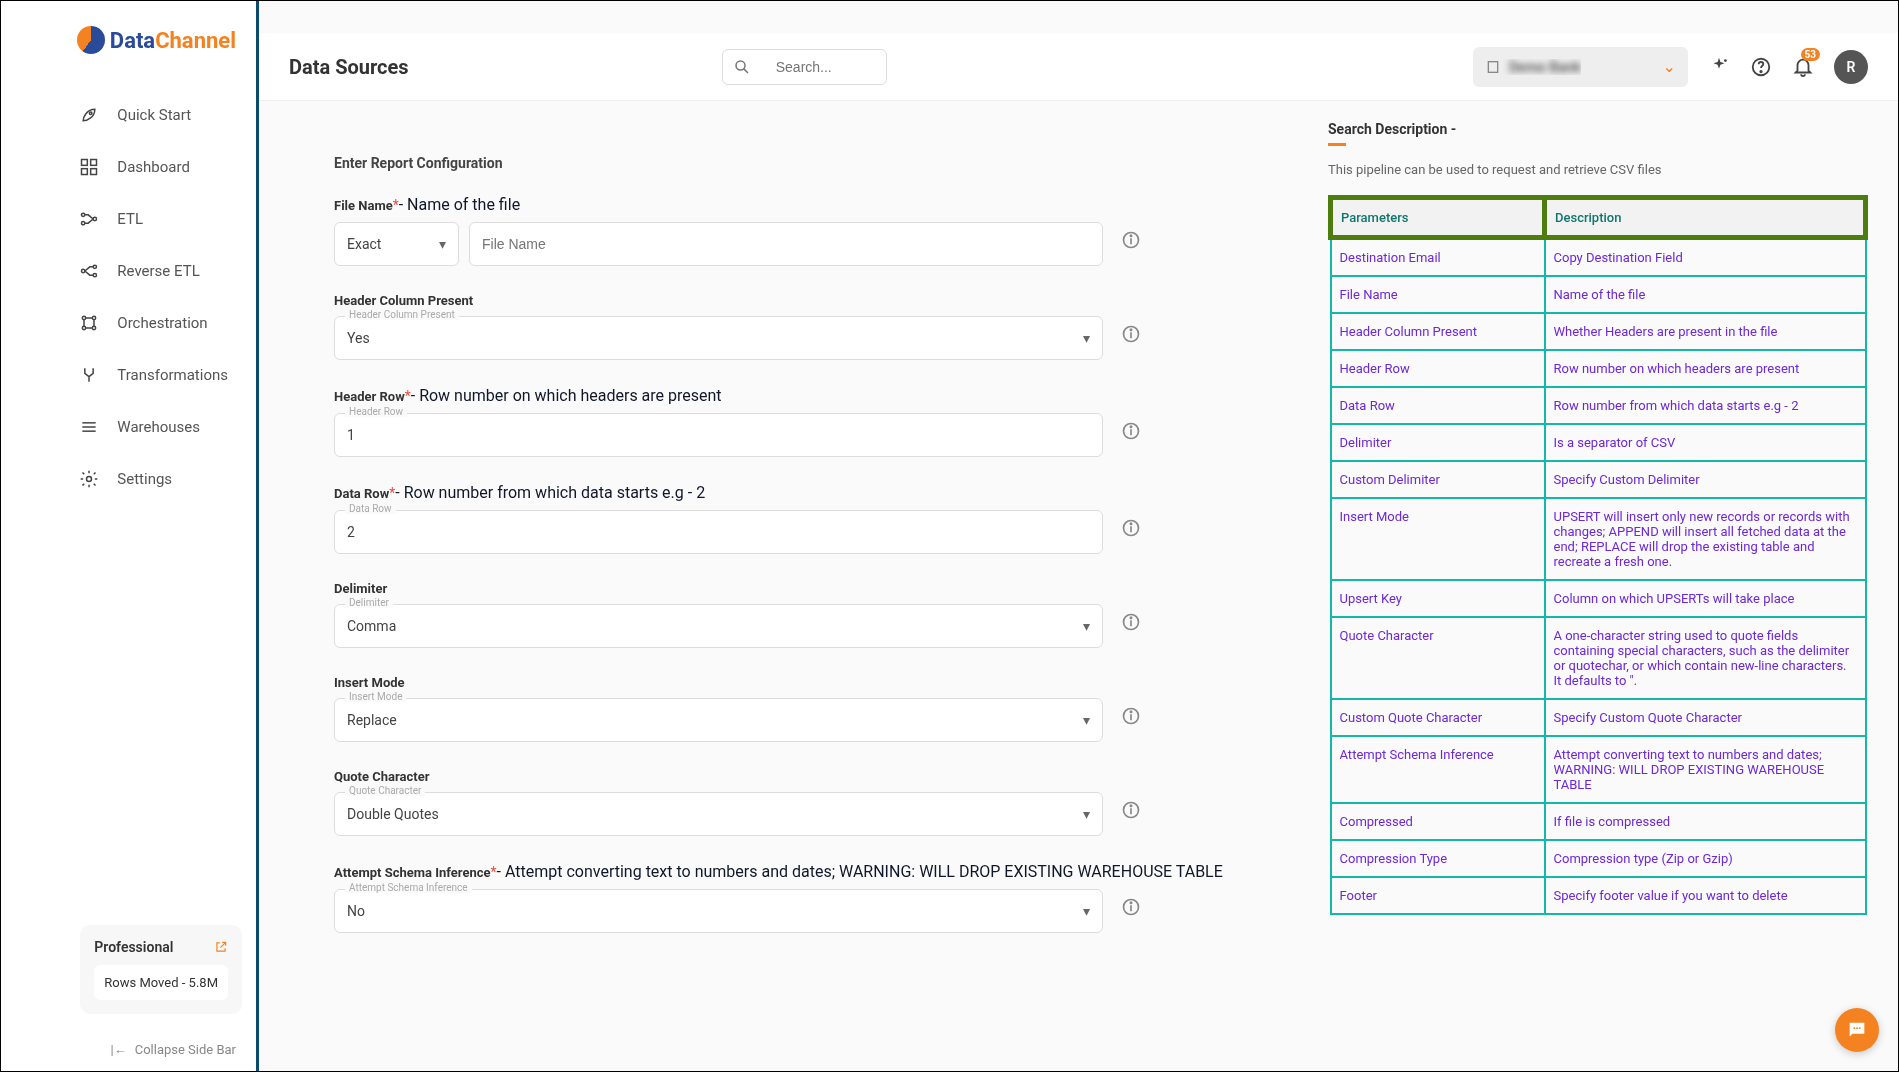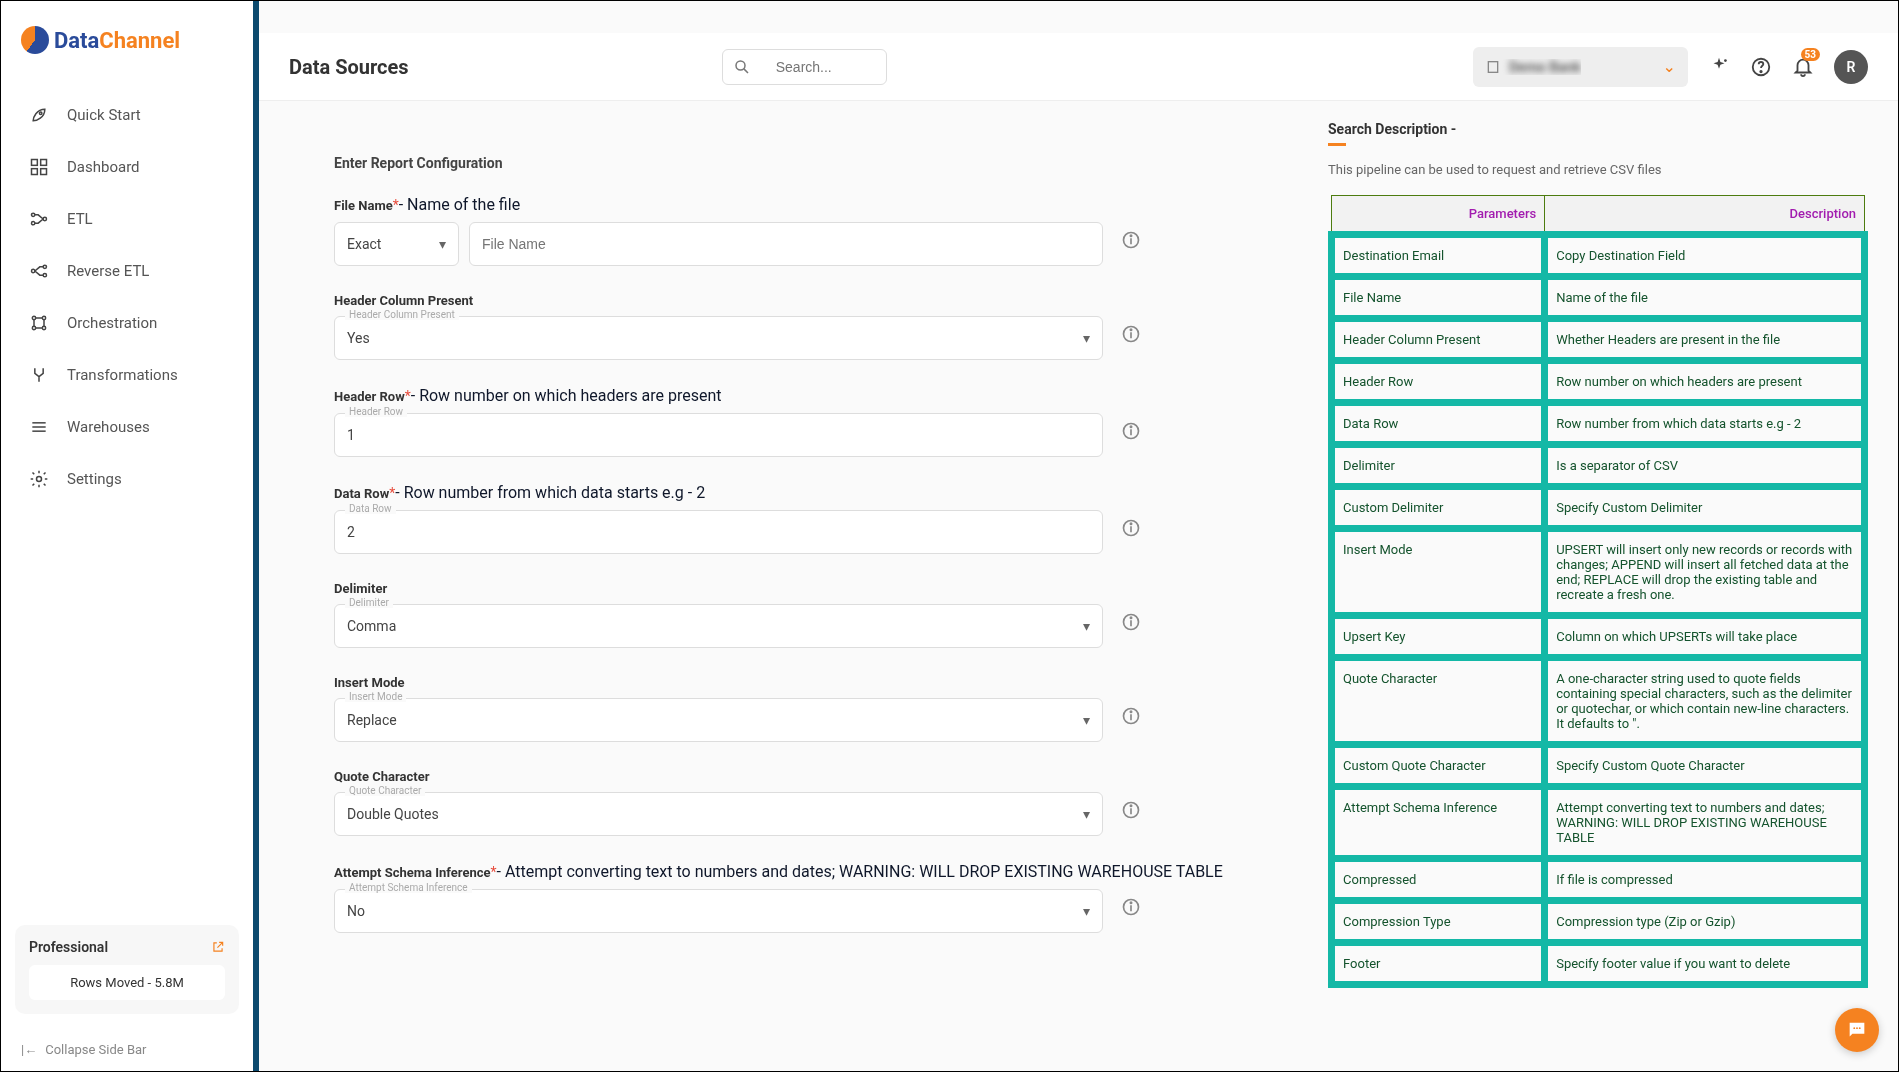--- a/index.html
+++ b/index.html
@@ -1,18 +1,18 @@
 <!DOCTYPE html>
 <html><head>
 <meta charset="utf-8">
 <style>
 * { box-sizing: border-box; margin: 0; padding: 0; }
 body { font-family: -apple-system, BlinkMacSystemFont, "Segoe UI", Roboto, sans-serif; background: #fff; color: #333; font-size: 14px; overflow: hidden; }
 .app { display: flex; height: 100vh; width: 100vw; border: 1px solid #000; }
-.sidebar { width: 258px; min-width: 258px; background: #fff; display: flex; flex-direction: column; border-right: 6px solid #0c4a6e; }
+.sidebar { width: 258px; min-width: 258px; background: #fff; display: flex; flex-direction: column; border-right: 3px solid #0c4a6e; align-items: flex-end; }
 .logo { padding: 25px 20px; display: flex; align-items: center; gap: 5px; }
 .logo-mark { width: 28px; height: 28px; border-radius: 50%; background: conic-gradient(#2a4b9a 0 60%, #f58220 60% 100%); position: relative; }
 .logo-text { font-size: 22px; font-weight: 700; }
 .logo-text .d { color: #2a4b9a; }
 .logo-text .c { color: #f58220; }
 .nav { padding: 10px 0; flex: 1; }
 .nav-item { display: flex; align-items: center; gap: 18px; padding: 16px 28px; color: #555; cursor: pointer; font-size: 15px; }
 .nav-icon { width: 20px; height: 20px; display: flex; align-items: center; justify-content: center; stroke: #444; fill: none; stroke-width: 1.8; }
 .plan-box { margin: 14px; padding: 14px; border-radius: 10px; background: #f7f7f7; }
 .plan-top { display: flex; justify-content: space-between; align-items: center; font-weight: 600; color: #333; gap: 39px; }
@@ -45,22 +45,22 @@
 .select-box .mini-label { position: absolute; top: -8px; left: 10px; background: #fafafa; padding: 0 4px; font-size: 10px; color: #aaa; }
 .select-box .caret { margin-left: auto; color: #666; }
 .text-input { height: 44px; border: 1px solid #ddd; border-radius: 6px; background: #fff; padding: 0 12px; color: #444; flex: 1; display: flex; align-items: center; }
 .text-input input { border: none; outline: none; width: 100%; font-size: 14px; }
 .info-icon { width: 20px; height: 20px; color: #888; cursor: pointer; flex: 0 0 20px; }
 .desc-area { width: 580px; min-width: 580px; padding: 20px 30px 20px 10px; overflow-y: auto; }
 .desc-title { font-weight: 700; color: #333; margin-bottom: 6px; }
 .accent { width: 18px; height: 3px; background: #f58220; margin-bottom: 16px; }
 .desc-text { color: #666; font-size: 13px; margin-bottom: 18px; }
 table.params { width: 100%; border-collapse: collapse; border: 1px solid #e2e2e2; font-size: 13px; }
-table.params th { background: #f2f2f2; text-align: right; padding: 10px 8px; font-weight: 500; color: #a21caf; border: 1px solid #4d7c0f; }
-table.params td { padding: 10px 8px; border: 7px solid #14b8a6; color: #14532d; vertical-align: top; }
+table.params th { background: #f2f2f2; text-align: left; padding: 10px 8px; font-weight: 500; color: #0f766e; border: 5px solid #4d7c0f; }
+table.params td { padding: 10px 8px; border: 2px solid #14b8a6; color: #6d28d9; vertical-align: top; }
 table.params td:first-child { width: 40%; }
 .chat-bubble { position: fixed; bottom: 20px; right: 20px; width: 44px; height: 44px; border-radius: 50%; background: #f58220; display: flex; align-items: center; justify-content: center; color: #fff; cursor: pointer; box-shadow: 0 2px 8px rgba(0,0,0,.2); }
 svg { display: block; }
 </style>
 </head>
 <body>
 
 <div class="app">
 
   <div class="sidebar">

